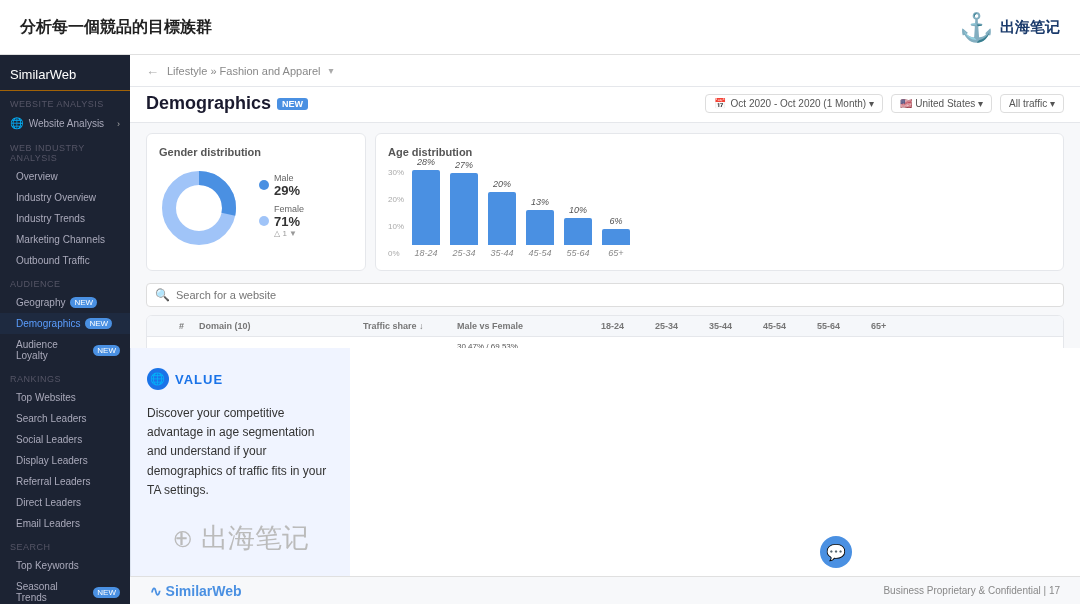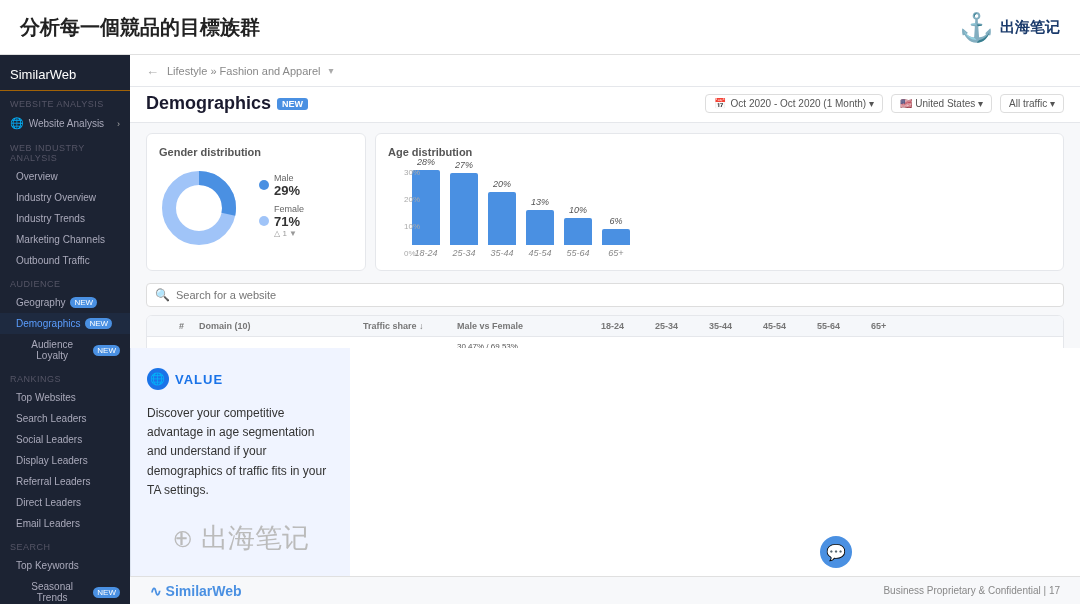--- a/index.html
+++ b/index.html
@@ -11,21 +11,21 @@
     .top-banner {
       background: #fff;
       padding: 10px 20px;
       display: flex;
       justify-content: space-between;
       align-items: center;
       border-bottom: 1px solid #e0e0e0;
       height: 55px;
     }
     .top-banner-title {
-      font-size: 20px;
+      font-size: 16px;
       font-weight: bold;
       color: #222;
     }
     .top-logo {
       display: flex;
       align-items: center;
       gap: 6px;
     }
     .top-logo-icon {
       font-size: 28px;
@@ -77,21 +77,21 @@
       font-size: 10px;
     }
     .sidebar-item.active { color: #5b9eff; background: #1e2a40; }
     .sidebar-item .badge-blue {
       background: #4a90e2;
       color: #fff;
       font-size: 8px;
       padding: 1px 4px;
       border-radius: 8px;
     }
-    .sidebar-sub { padding-left: 16px; text-align: center; }
+    .sidebar-sub { padding-left: 16px; }
     .sidebar-icon { font-size: 11px; }
 
     
     .content-area {
       flex: 1;
       background: #f7f8fa;
       overflow: hidden;
       display: flex;
       flex-direction: column;
     }
@@ -195,21 +195,21 @@
       flex-direction: column;
       align-items: center;
       gap: 3px;
       font-style: italic;
     }
     .bar-pct { font-size: 9px; color: #555; }
     .bar { background: #4a90e2; border-radius: 2px 2px 0 0; width: 28px; }
     .bar-label { font-size: 9px; color: #888; }
     .bar-y-axis {
       position: absolute;
-      left: 16px;
+      left: 0;
       top: 0;
       height: 90px;
       display: flex;
       flex-direction: column;
       justify-content: space-between;
       font-size: 8px;
       color: #aaa;
     }
 
     

